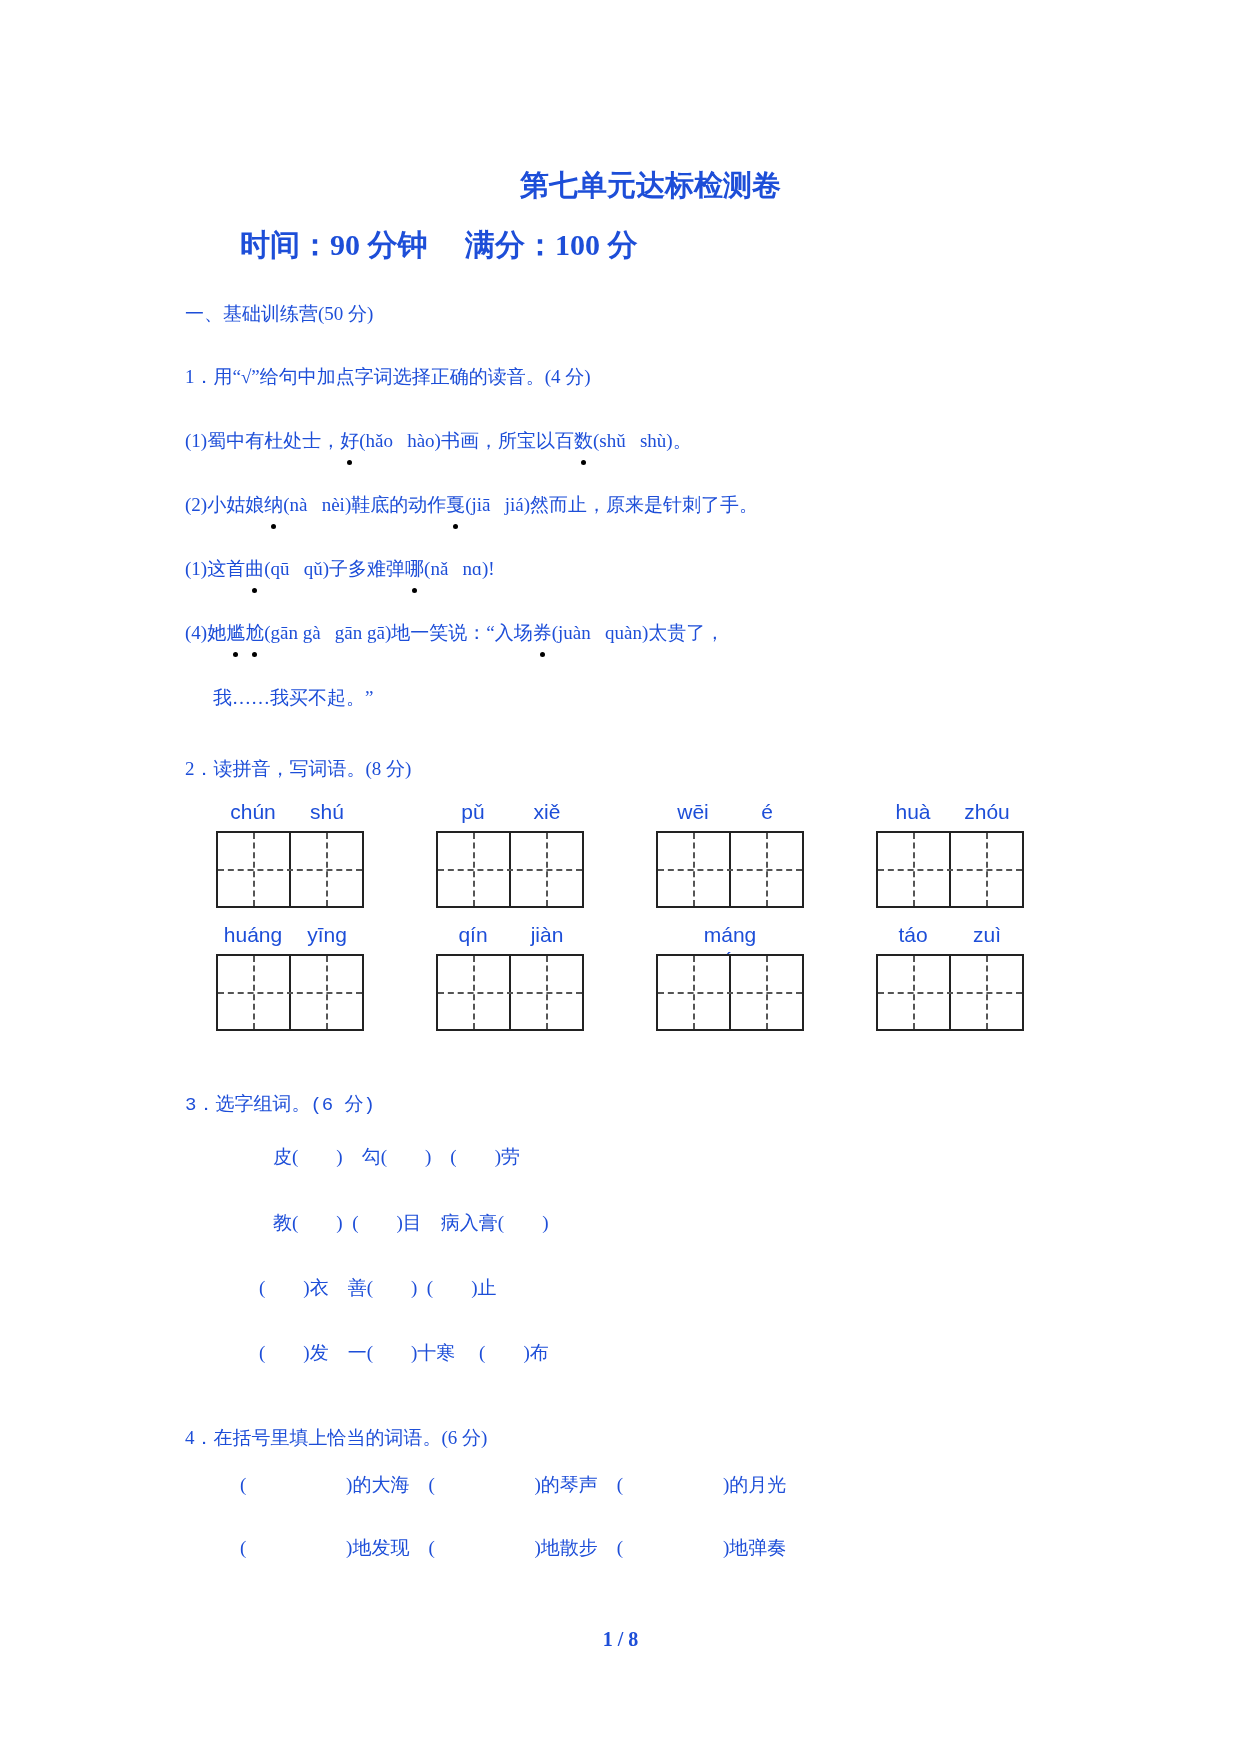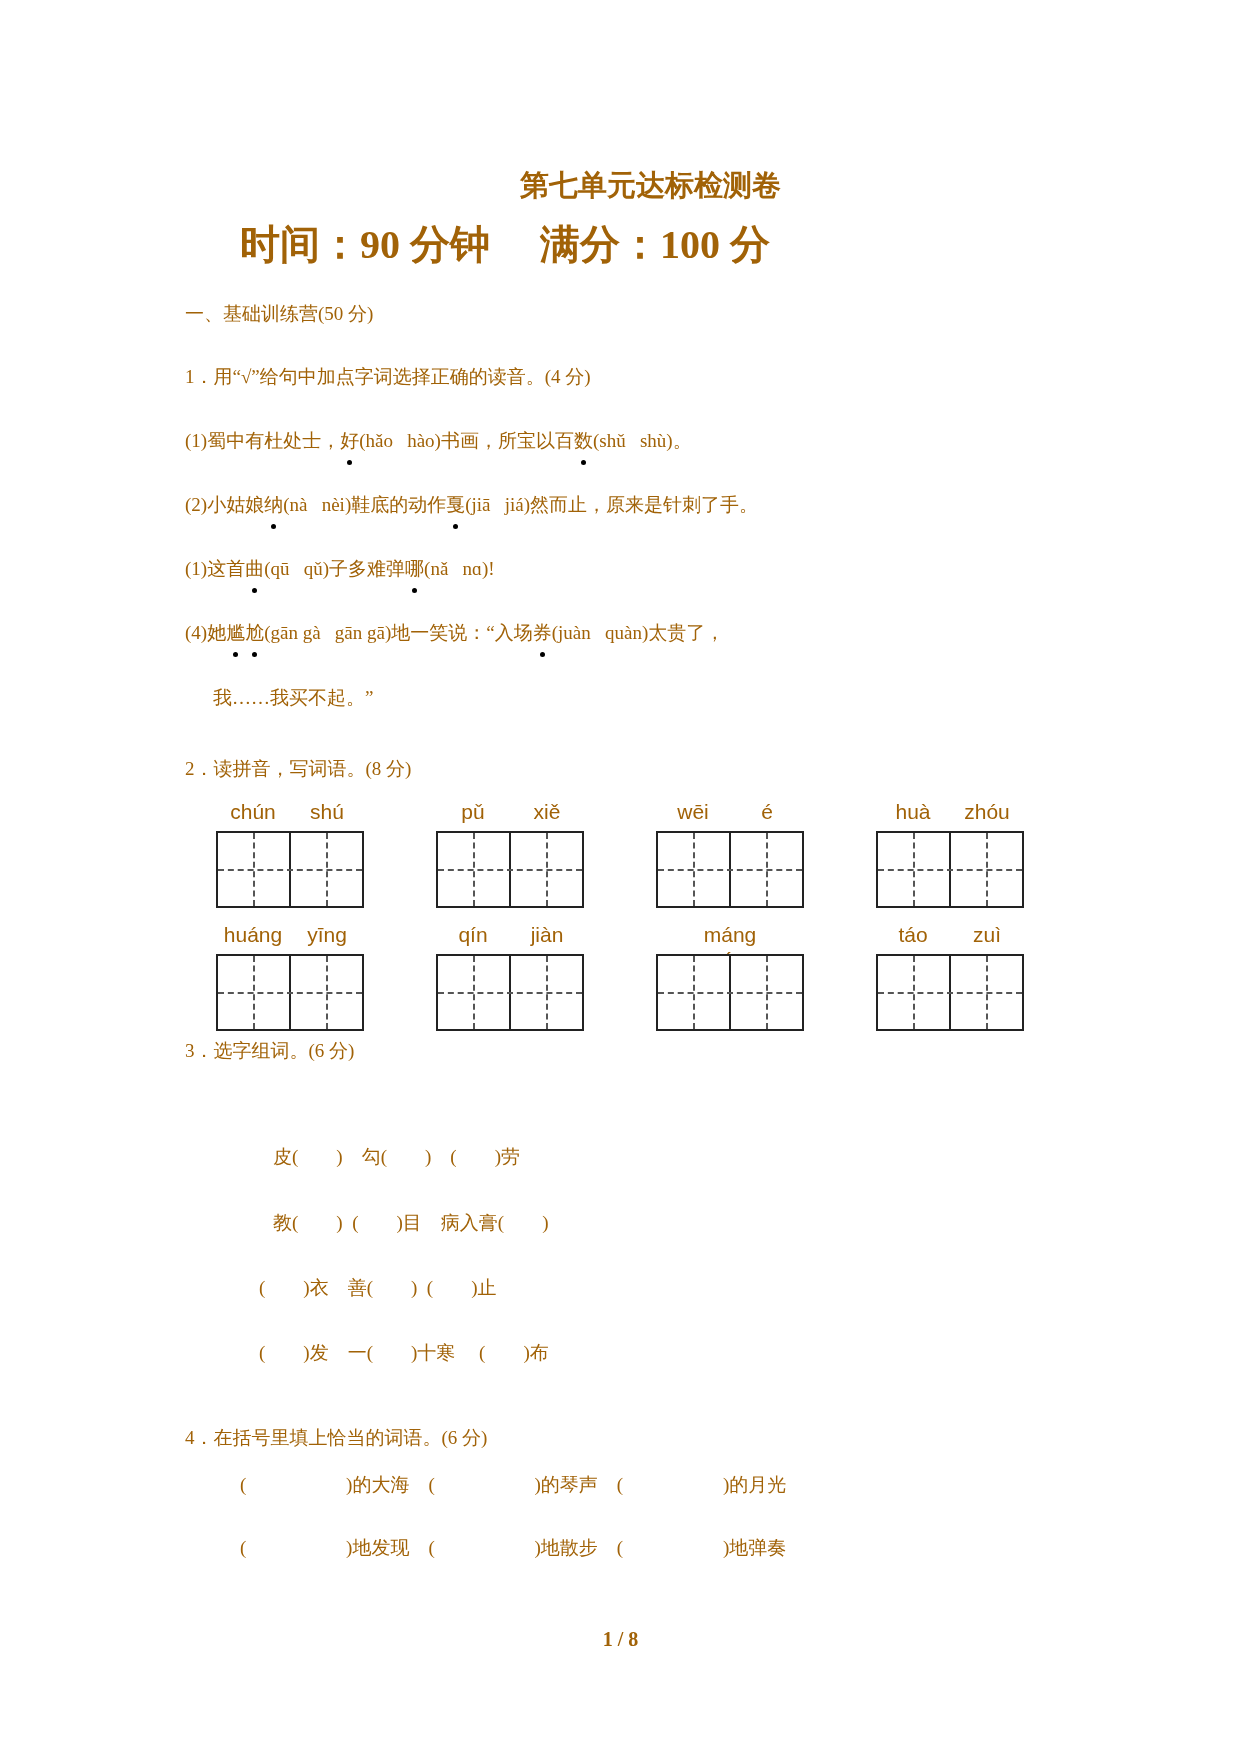--- a/index.html
+++ b/index.html
@@ -1,31 +1,31 @@
 <!DOCTYPE html>
 <html><head>
 <meta charset="utf-8">
 <style>
   html,body { margin:0; padding:0; background:#ffffff; }
   .page {
     position:relative;
     width:1241px; height:1754px;
     background:#ffffff;
     font-family:"Liberation Serif","DejaVu Serif",serif;
-    color:#a16207;
+    color:#1d4ed8;
     overflow:hidden;
   }
   .line {
     position:absolute;
     white-space:pre;
     font-size:19px;
     line-height:34px;
   }
   .title-line { font-weight:bold; font-size:29px; }
-  .meta-line  { font-weight:bold; font-size:40px; }
+  .meta-line  { font-weight:bold; font-size:30px; }
   .pinyin-row {
     position:absolute;
     width:148px;
     display:flex;
     font-family:Liberation Sans, sans-serif;
     font-size:21px;
     line-height:25px;
   }
   .pinyin-row span { flex:1; text-align:center; }
   .tzg {
@@ -143,21 +143,21 @@
 
   <div class="pinyin-row" style="left:876px; top:922px;">
     <span>táo</span>
       <span>zuì</span>
   </div>
   <div class="tzg" style="left:876px; top:954px;">
     <div class="cell"></div>
       <div class="cell"></div>
   </div>
 
-  <div class="line" style="left:185px; top:1034px;">3．选字组词。(6 分)</div>
+  <div class="line" style="left:185px; top:1088px;font-family:Liberation Mono, monospace;">3．选字组词。(6 分)</div>
   <div class="line" style="left:273px; top:1140px;">皮(        )    勾(        )    (        )劳</div>
   <div class="line" style="left:273px; top:1206px;">教(        )  (        )目    病入膏(        )</div>
   <div class="line" style="left:259px; top:1271px;">(        )衣    善(        )  (        )止</div>
   <div class="line" style="left:259px; top:1336px;">(        )发    一(        )十寒     (        )布</div>
 
   <div class="line" style="left:185px; top:1401px;margin-top:20px;">4．在括号里填上恰当的词语。(6 分)</div>
   <div class="line" style="left:240px; top:1468px;">(                     )的大海    (                     )的琴声    (                     )的月光</div>
   <div class="line" style="left:240px; top:1531px;">(                     )地发现    (                     )地散步    (                     )地弹奏</div>
 
   <div class="footer-line" style="top:1628px;">1 / 8</div>

